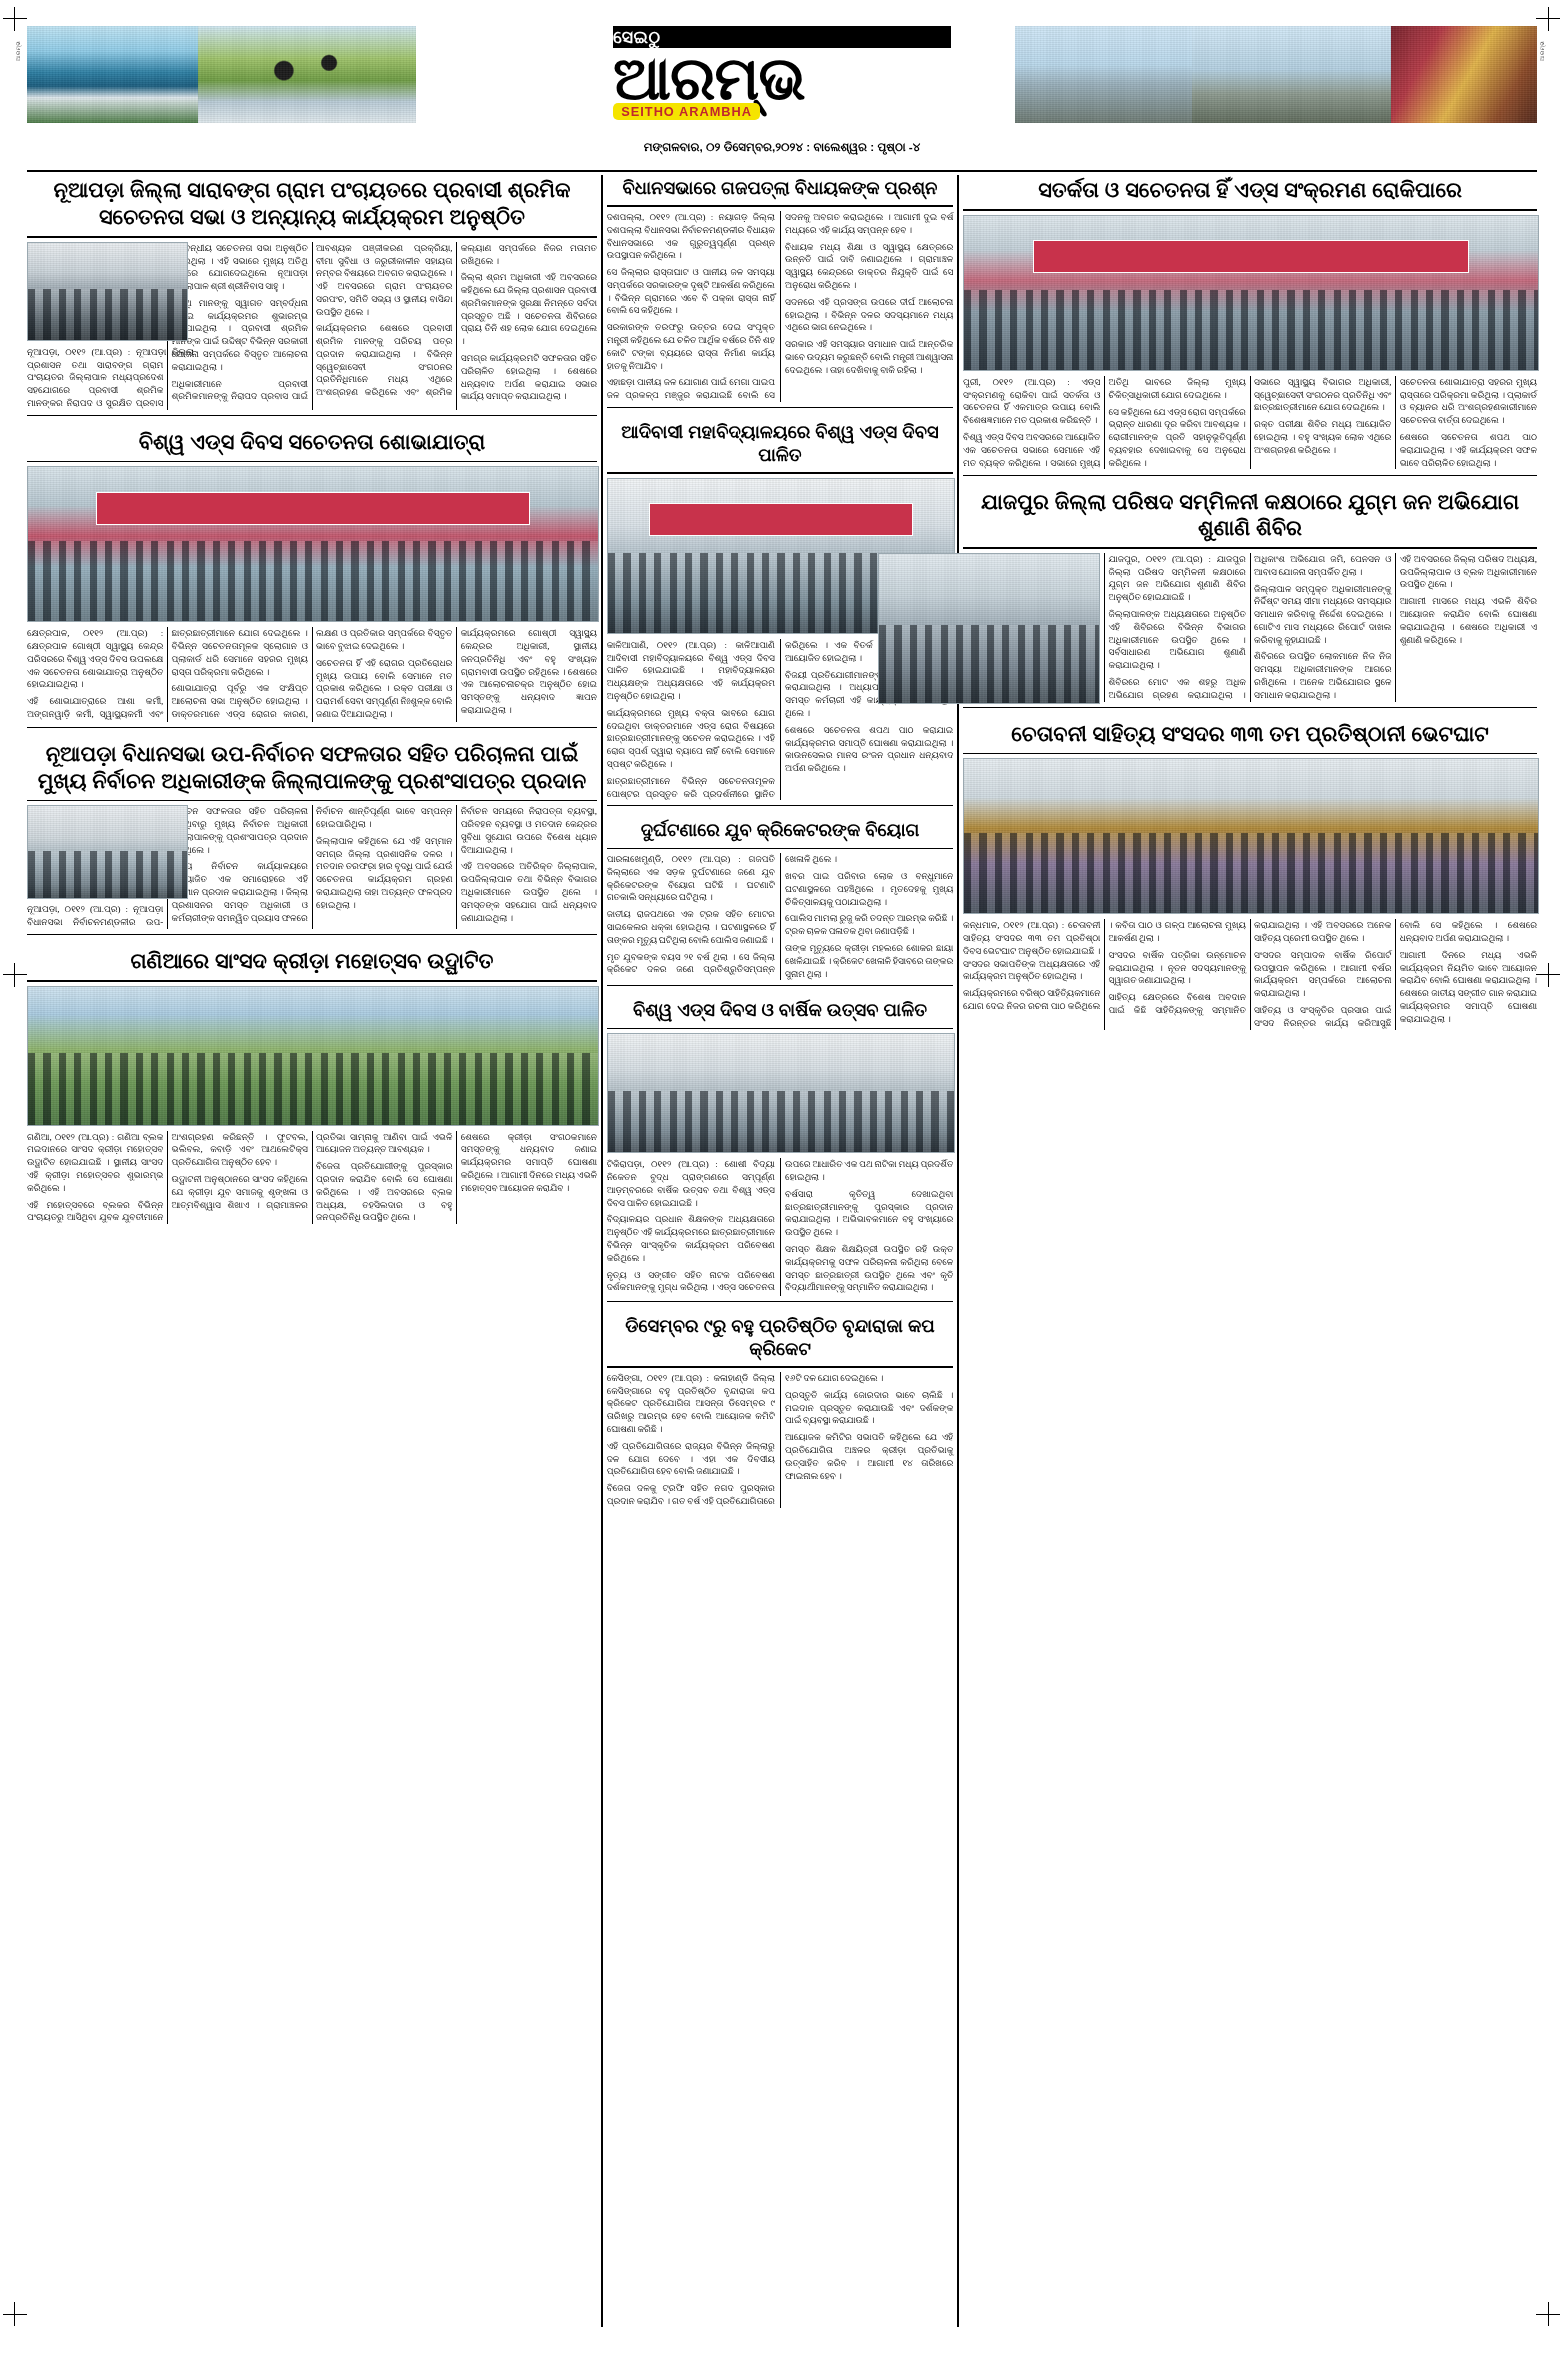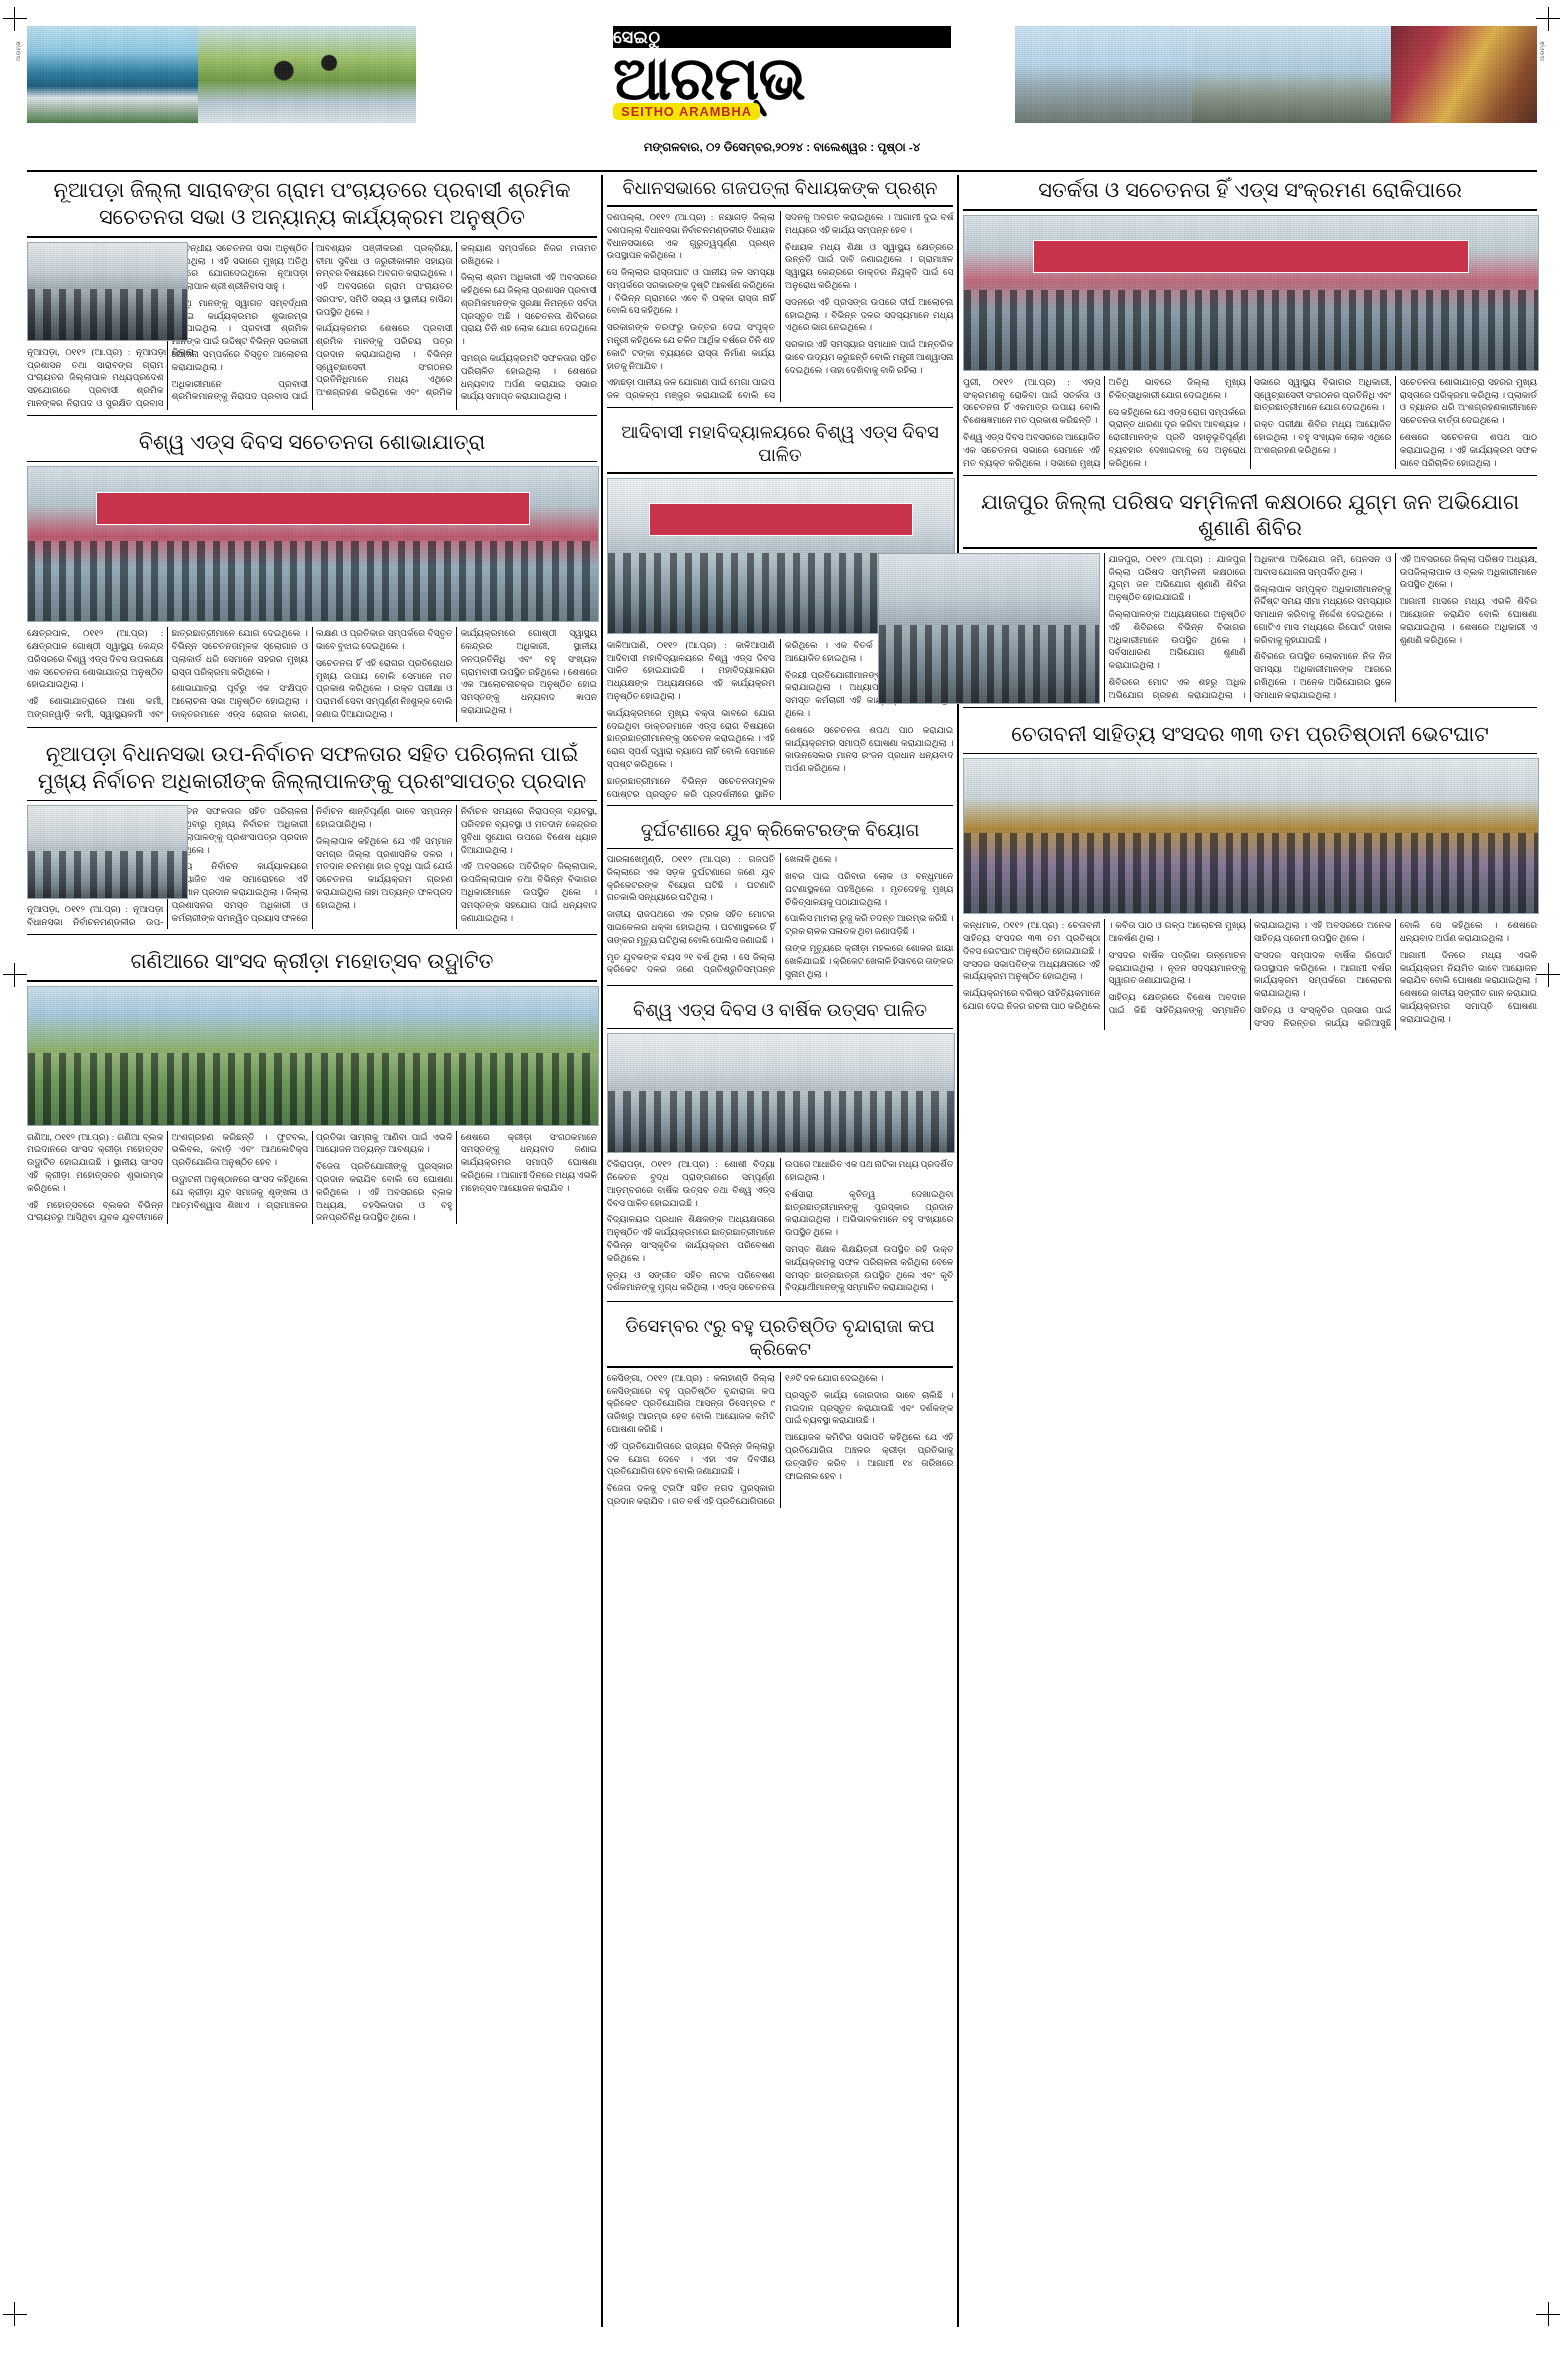--- a/index.html
+++ b/index.html
@@ -44,21 +44,21 @@
 
   
   .grid{position:absolute;left:0;top:163px;right:0;bottom:0;display:flex;gap:0;}
   .col{position:relative;}
   .colA{width:570px;} .colB{width:362px;} .colC{width:574px;}
   .vsep{width:2.6px;background:#000;margin:0 3.6px;align-self:stretch;}
 
   .blk{border-top:1.5px solid #000;padding-top:11px;margin-bottom:5.1px;}
   .blk.first{border-top:none;padding-top:0;}
 
-  h2.hl{font-family:"Liberation Sans",sans-serif;font-weight:normal;
+  h2.hl{font-family:"Liberation Sans",sans-serif;font-weight:bold;
         text-align:center;margin:2px 0 5.1px;line-height:1.28;}
   h2.hl.big{font-size:21px;}
   h2.hl.mid{font-size:18px;}
 
   .hrule{height:1.5px;background:#000;margin:5.1px 0 4.1px;}
 
   .imgbox{background:#dfe6ea;overflow:hidden;position:relative;
           border:0.5px solid #9aa8b0;}
 
   .cols2{column-count:2;column-gap:10.2px;column-rule:0.5px solid #000;}
@@ -204,21 +204,21 @@
         <div class="blk">
           <h2 class="hl big">ନୂଆପଡ଼ା ବିଧାନସଭା ଉପ-ନିର୍ବାଚନ ସଫଳତାର ସହିତ ପରିଚାଳନା ପାଇଁ ମୁଖ୍ୟ ନିର୍ବାଚନ ଅଧିକାରୀଙ୍କ ଜିଲ୍ଲାପାଳଙ୍କୁ ପ୍ରଶଂସାପତ୍ର ପ୍ରଦାନ</h2>
           <div class="hrule"></div>
           <div class="cols4">
             <div class="imgbox floatimg p-hall" style="width:159px;height:92px;">
                 <div class="noise"></div>
                 <div class="figs"></div>
               </div>
             <p class="body lead">ନୂଆପଡ଼ା, ୦୧୧୨ (ଆ.ପ୍ର) : ନୂଆପଡ଼ା ବିଧାନସଭା ନିର୍ବାଚନମଣ୍ଡଳୀର ଉପ-ନିର୍ବାଚନ ସଫଳତାର ସହିତ ପରିଚାଳନା କରିଥିବାରୁ ମୁଖ୍ୟ ନିର୍ବାଚନ ଅଧିକାରୀ ଜିଲ୍ଲାପାଳଙ୍କୁ ପ୍ରଶଂସାପତ୍ର ପ୍ରଦାନ କରିଥିଲେ ।</p>
             <p class="body">ରାଜ୍ୟ ନିର୍ବାଚନ କାର୍ଯ୍ୟାଳୟରେ ଆୟୋଜିତ ଏକ ସମାରୋହରେ ଏହି ସମ୍ମାନ ପ୍ରଦାନ କରାଯାଇଥିଲା । ଜିଲ୍ଲା ପ୍ରଶାସନର ସମସ୍ତ ଅଧିକାରୀ ଓ କର୍ମଚାରୀଙ୍କ ସମନ୍ୱିତ ପ୍ରୟାସ ଫଳରେ ନିର୍ବାଚନ ଶାନ୍ତିପୂର୍ଣ୍ଣ ଭାବେ ସମ୍ପନ୍ନ ହୋଇପାରିଥିଲା ।</p>
-            <p class="body">ଜିଲ୍ଲାପାଳ କହିଥିଲେ ଯେ ଏହି ସମ୍ମାନ ସମଗ୍ର ଜିଲ୍ଲା ପ୍ରଶାସନିକ ଦଳର । ମତଦାନ ଚନମଣ଼ା ହାର ବୃଦ୍ଧି ପାଇଁ ଯେଉଁ ସଚେତନତା କାର୍ଯ୍ୟକ୍ରମ ଗ୍ରହଣ କରାଯାଇଥିଲା ତାହା ଅତ୍ୟନ୍ତ ଫଳପ୍ରଦ ହୋଇଥିଲା ।</p>
+            <p class="body">ଜିଲ୍ଲାପାଳ କହିଥିଲେ ଯେ ଏହି ସମ୍ମାନ ସମଗ୍ର ଜିଲ୍ଲା ପ୍ରଶାସନିକ ଦଳର । ମତଦାନ ତରଫର଼ା ହାର ବୃଦ୍ଧି ପାଇଁ ଯେଉଁ ସଚେତନତା କାର୍ଯ୍ୟକ୍ରମ ଗ୍ରହଣ କରାଯାଇଥିଲା ତାହା ଅତ୍ୟନ୍ତ ଫଳପ୍ରଦ ହୋଇଥିଲା ।</p>
             <p class="body">ନିର୍ବାଚନ ସମୟରେ ନିରାପତ୍ତା ବ୍ୟବସ୍ଥା, ପରିବହନ ବ୍ୟବସ୍ଥା ଓ ମତଦାନ କେନ୍ଦ୍ରର ସୁବିଧା ସୁଯୋଗ ଉପରେ ବିଶେଷ ଧ୍ୟାନ ଦିଆଯାଇଥିଲା ।</p>
             <p class="body">ଏହି ଅବସରରେ ଅତିରିକ୍ତ ଜିଲ୍ଲାପାଳ, ଉପଜିଲ୍ଲାପାଳ ତଥା ବିଭିନ୍ନ ବିଭାଗର ଅଧିକାରୀମାନେ ଉପସ୍ଥିତ ଥିଲେ । ସମସ୍ତଙ୍କ ସହଯୋଗ ପାଇଁ ଧନ୍ୟବାଦ ଜଣାଯାଇଥିଲା ।</p>
           </div>
         </div>
 
         <div class="blk">
           <h2 class="hl big">ଗଣିଆରେ ସାଂସଦ କ୍ରୀଡ଼ା ମହୋତ୍ସବ ଉଦ୍ଘାଟିତ</h2>
           <div class="hrule"></div>
           <div class="imgbox p-sport" style="width:100%;height:138px;margin-bottom:5.1px;">
               <div class="noise"></div>

